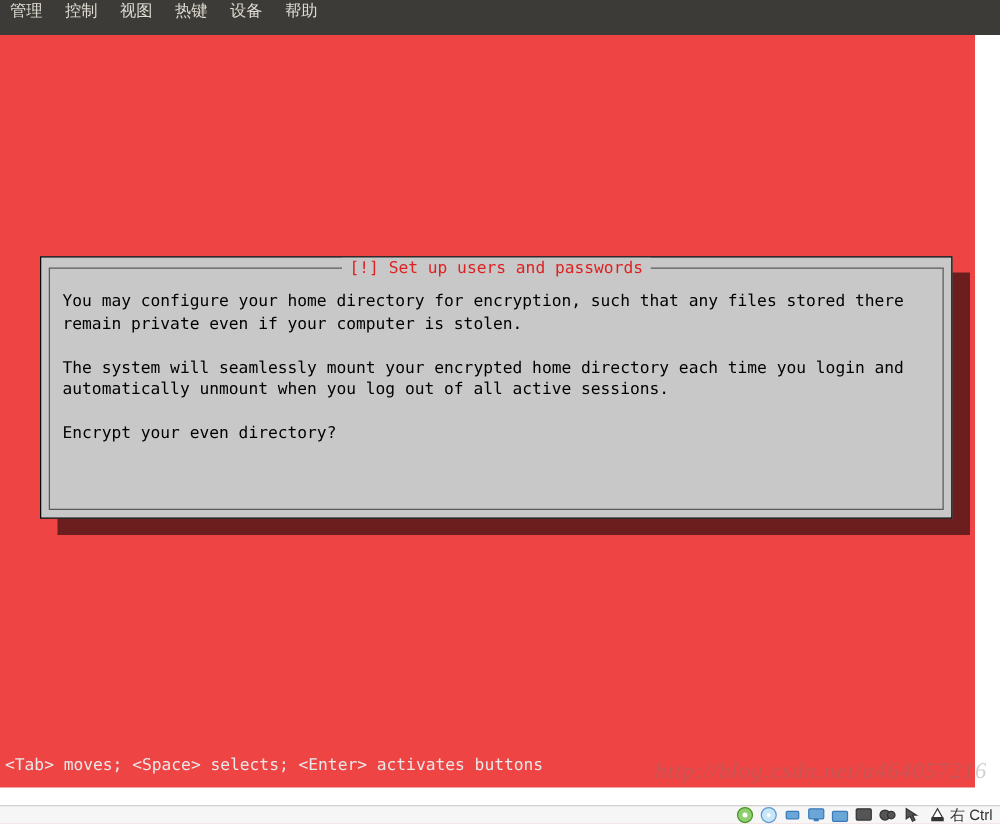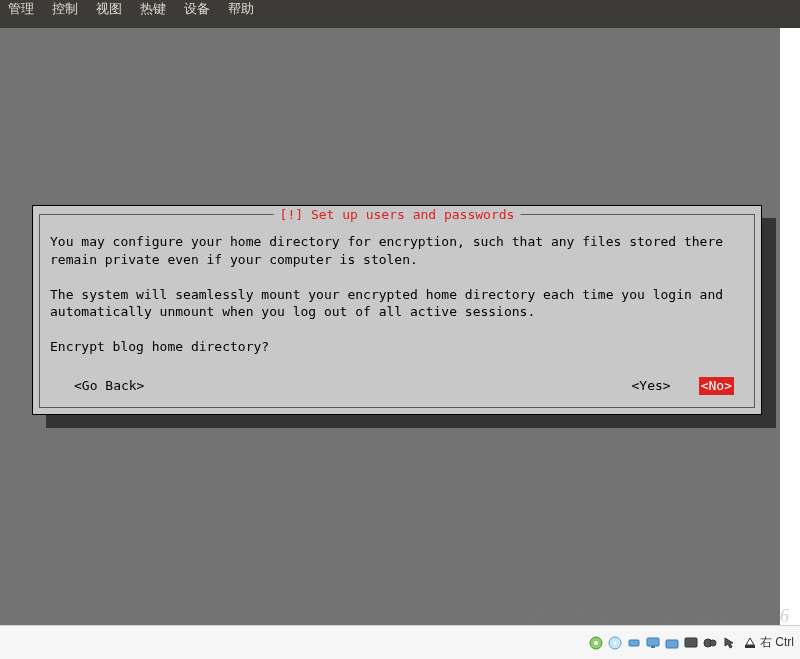--- a/index.html
+++ b/index.html
@@ -19,21 +19,21 @@
     align-items: flex-start;
     padding-left: 8px;
     font-size: 13px;
     color: #dfdbd2;
   }
   .menubar span { margin-right: 18px; cursor: default; }
   .vm-screen {
     position: absolute;
     left: 0; top: 28px;
     width: 780px; height: 602px;
-    background: #737373;
+    background: #ef4444;
     font-family: "DejaVu Sans Mono","Courier New",monospace;
     font-size: 13px;
     color: #e8e8e8;
   }
   .dialog-shadow {
     position: absolute;
     left: 46px; top: 190px;
     width: 730px; height: 210px;
     background: rgba(0,0,0,0.55);
   }
@@ -81,21 +81,21 @@
   }
   .footer-hint {
     position: absolute;
     left: 4px; bottom: 10px;
     color: #e8e8e8;
     white-space: pre;
   }
   .statusbar {
     position: absolute;
     left: 0; bottom: 0;
-    width: 800px; height: 34px;
+    width: 800px; height: 15px;
     background: #f6f6f6;
     border-top: 1px solid #d0d0d0;
     display: flex;
     align-items: center;
     justify-content: flex-end;
     padding-right: 6px;
     font-size: 12px;
     color: #333;
   }
   .status-icons { display: flex; align-items: center; gap: 3px; margin-right: 6px; }
@@ -128,30 +128,25 @@
 
   <div class="dialog-shadow"></div>
 
   <div class="dialog">
     <div class="dialog-inner">
       <div class="dialog-title">[!] Set up users and passwords</div>
       <div class="dialog-body"><span>You may configure your home directory for encryption, such that any files stored there remain private even if your computer is stolen.</span>
 
 <span>The system will seamlessly mount your encrypted home directory each time you login and automatically unmount when you log out of all active sessions.</span>
 
-<span>Encrypt blog home directory?</span></div>
-      <div class="dialog-buttons">
-        <span class="btn-goback">&lt;Go Back&gt;</span>
-        <span class="spacer"></span>
-        <span class="btn-yes">&lt;Yes&gt;</span>
-        <span class="btn-no">&lt;No&gt;</span>
-      </div>
+<span>Encrypt your even directory?</span></div>
     </div>
   </div>
 
+  <div class="footer-hint">&lt;Tab&gt; moves; &lt;Space&gt; selects; &lt;Enter&gt; activates buttons</div>
 </div>
 
 <div class="watermark">http://blog.csdn.net/a464057216</div>
 
 <div class="statusbar">
   <div class="status-icons">
     <svg width="16" height="16">
         <circle cx="8" cy="8" r="6" fill="#8fcf70" stroke="#4a9528"></circle>
         <circle cx="8" cy="8" r="2" fill="#fff"></circle>
       </svg>

